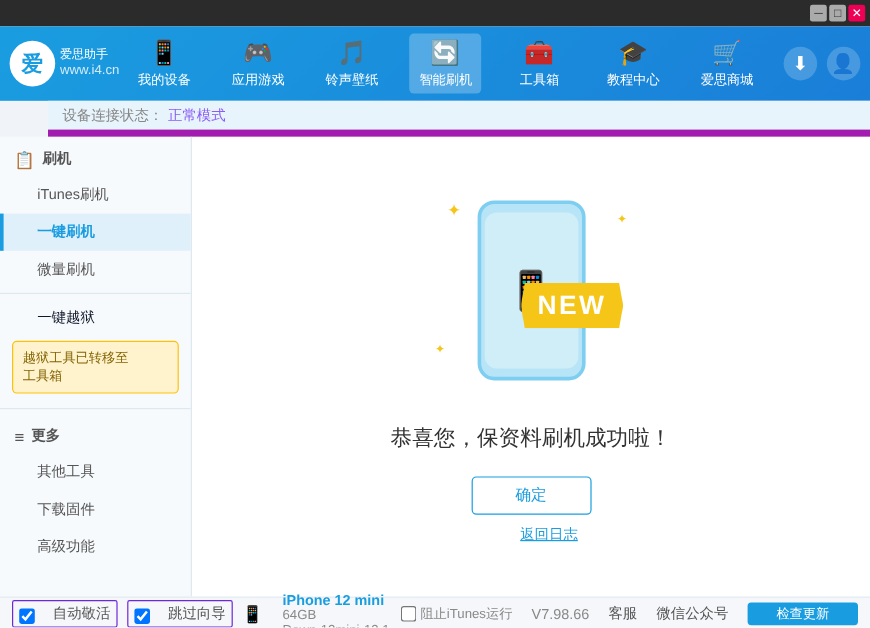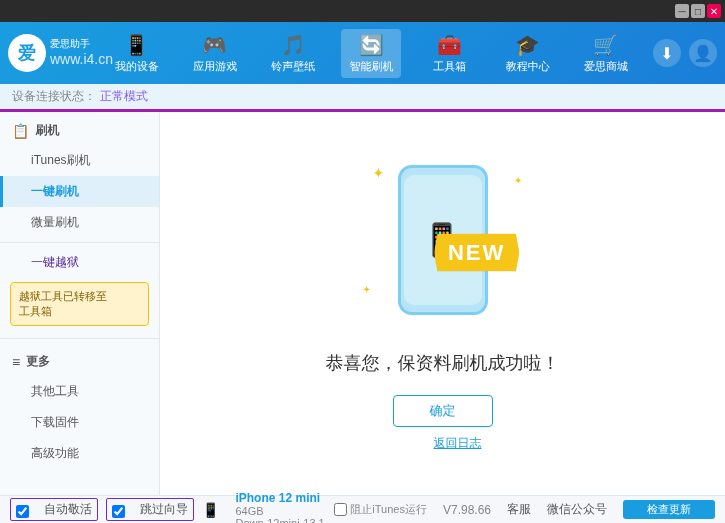--- a/index.html
+++ b/index.html
@@ -116,26 +116,27 @@
       justify-content: center;
       cursor: pointer;
       color: white;
       font-size: 16px;
     }
 
     
     .status-bar {
       height: 28px;
       background: #e8f4fc;
-      border-bottom: 3px solid #a21caf;
+      border-bottom: 6px solid #a21caf;
       display: flex;
       align-items: center;
       padding: 12px 12px;
       font-size: 12px;
       color: #555;
+      margin-left: 40px;
     }
     .status-label { color: #888; }
     .status-value { color: #8b5cf6; font-weight: normal; margin-left: 4px; }
 
     
     .main {
       display: flex;
       height: calc(523px - 22px - 62px - 28px - 28px);
     }
 
@@ -169,21 +170,21 @@
       font-size: 12px;
       border-left: 3px solid transparent;
     }
     .sidebar-item.active {
       background: #e0f0fa;
       color: #1a9de0;
       border-left-color: #1a9de0;
       font-weight: bold;
     }
     .sidebar-item.disabled {
-      color: #4c1d95;
+      color: #0f172a;
       cursor: default;
     }
     .sidebar-notice {
       margin: 4px 10px;
       background: #fff3cd;
       border: 1px solid #ffc107;
       border-radius: 4px;
       padding: 6px 8px;
       font-size: 11px;
       color: #856404;
@@ -381,21 +382,21 @@
   </div>
 </div>
 
 <div class="header">
   <div class="logo">
     <div class="logo-circle">
       <span class="logo-icon">爱</span>
     </div>
     <div class="logo-text">
       <div>爱思助手</div>
-      <div style="font-size:14px;opacity:0.8;">www.i4.cn</div>
+      <div style="font-size:11px;opacity:0.8;">www.i4.cn</div>
     </div>
   </div>
   <div class="nav-items">
     <div class="nav-item">
       <span class="nav-icon">📱</span>
       <span class="nav-label">我的设备</span>
     </div>
     <div class="nav-item">
       <span class="nav-icon">🎮</span>
       <span class="nav-label">应用游戏</span>

